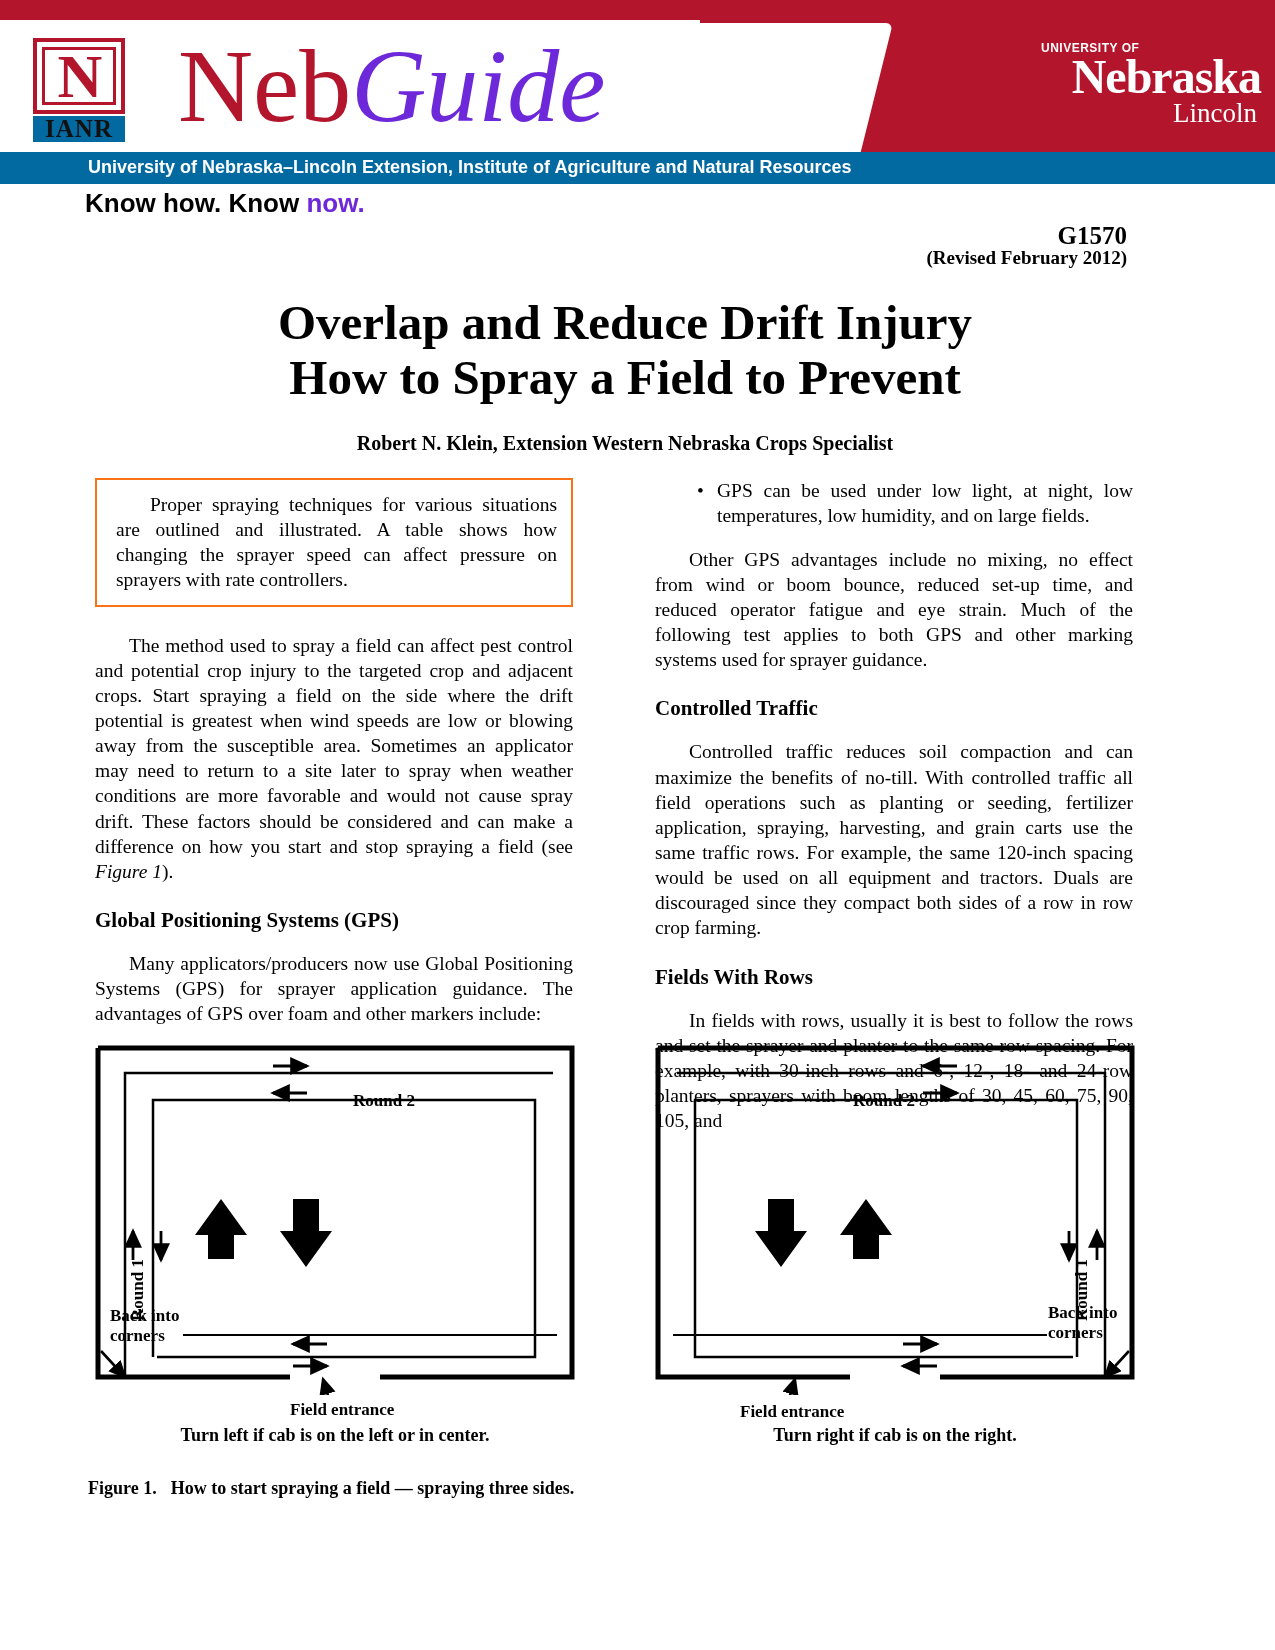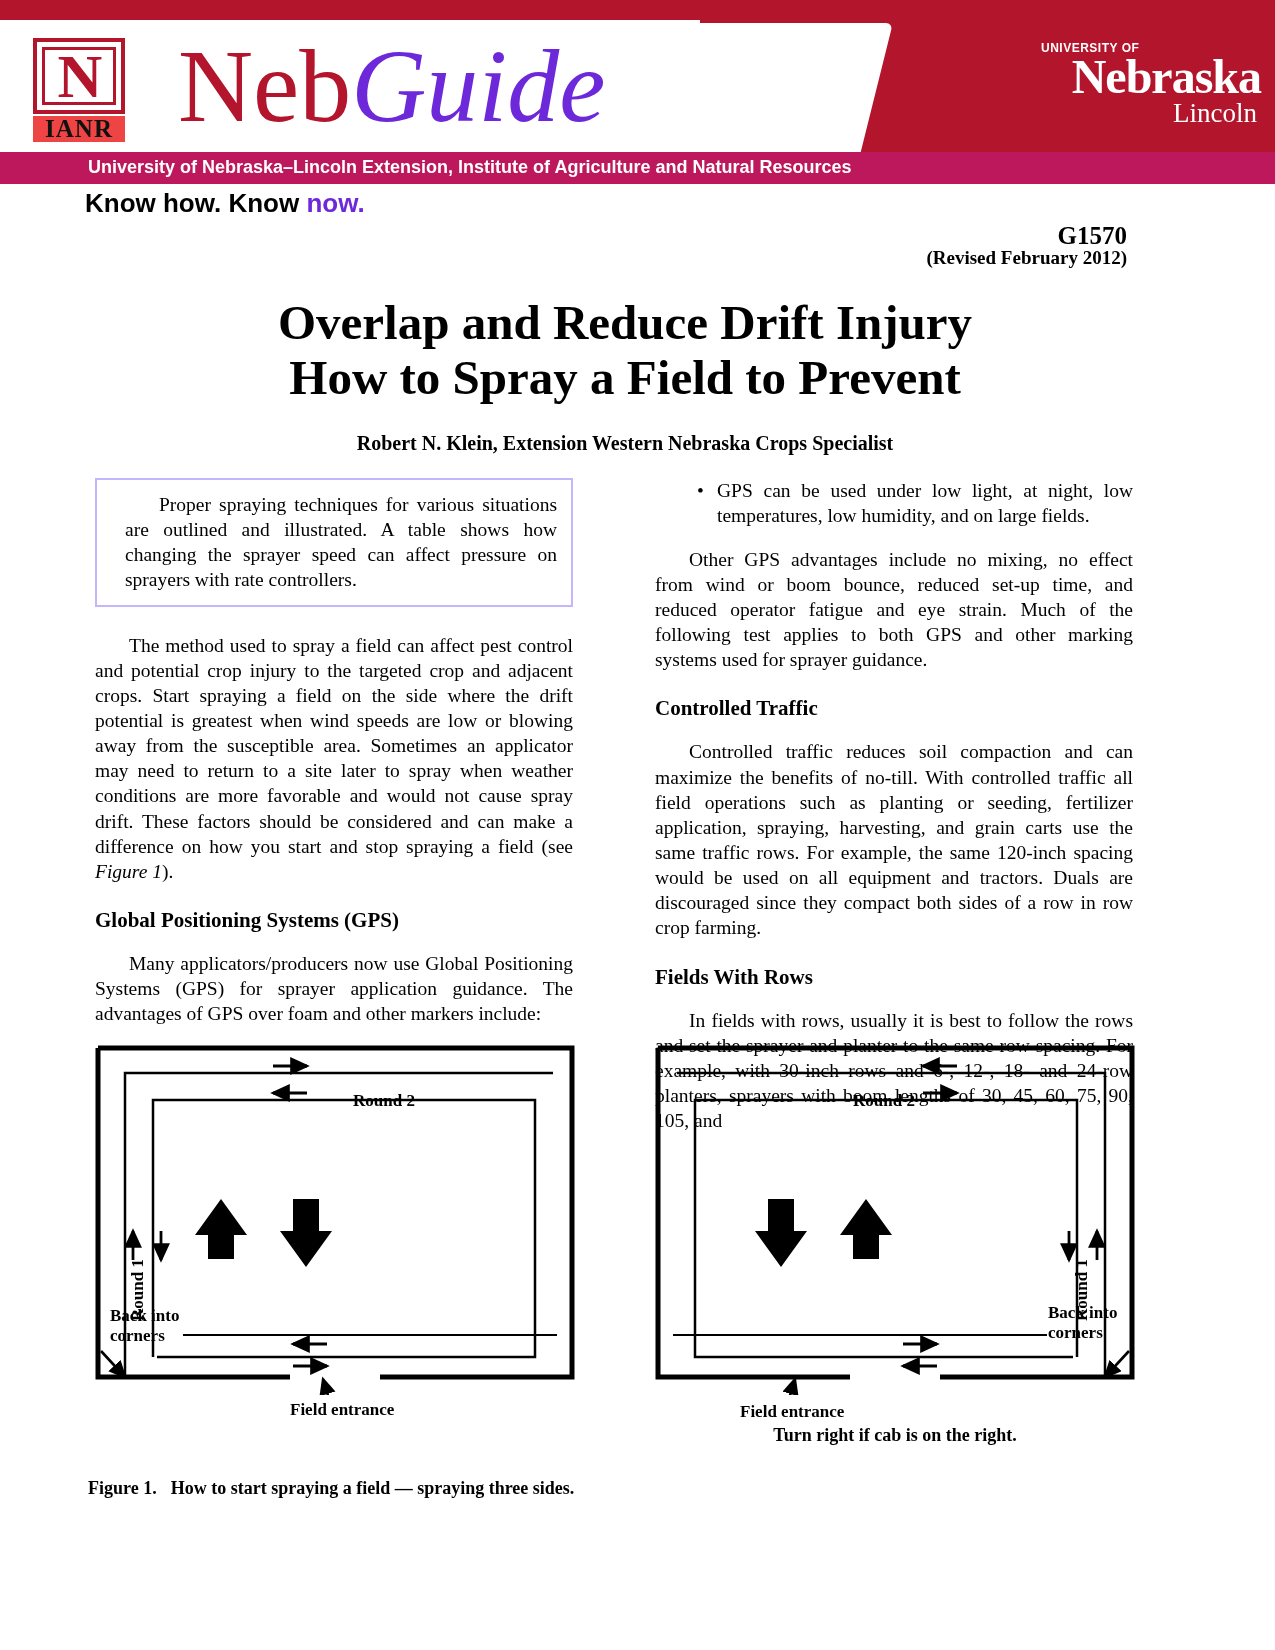--- a/index.html
+++ b/index.html
@@ -88,21 +88,21 @@
     letter-spacing: -2px;
   }
   .ianr-text {
     width: 92px;
     text-align: center;
     font-family: "Liberation Serif", serif;
     font-weight: bold;
     font-size: 25px;
     letter-spacing: 1px;
     color: #111111;
-    background: #ef4444;
+    background: #0369a1;
     margin-top: 2px;
     line-height: 1.05;
   }
   .nebguide-word {
     position: absolute;
     left: 178px; top: 34px;
     z-index: 7;
     font-family: "Liberation Serif", serif;
     font-size: 104px;
     line-height: 1;
@@ -139,21 +139,21 @@
     font-family: "Liberation Serif", serif;
     font-size: 27px;
     line-height: 1;
     padding-right: 4px;
   }
 
   .blackbar {
     position: relative;
     width: 1275px;
     height: 32px;
-    background: #be185d;
+    background: #0369a1;
     color: #ffffff;
   }
   .blackbar span {
     position: absolute;
     left: 88px; top: 5px;
     font-family: "Liberation Sans", sans-serif;
     font-weight: bold;
     font-size: 18px;
     letter-spacing: 0px;
   }
@@ -208,22 +208,22 @@
     position: absolute;
     left: 95px; top: 478px;
     width: 478px;
   }
   .col-right {
     position: absolute;
     left: 655px; top: 478px;
     width: 478px;
   }
   .abstract {
-    border: 2px solid #c4b5fd;
-    padding: 12px 14px 12px 28px;
+    border: 2px solid #f97316;
+    padding: 12px 14px 12px 19px;
     box-sizing: border-box;
     width: 478px;
     margin-bottom: 26px;
   }
   p.body {
     margin: 0 0 0 0;
     font-family: "Liberation Serif", serif;
     font-size: 19.5px;
     line-height: 1.29;
     text-align: justify;
@@ -475,19 +475,20 @@
       </svg>
     </div>
   </div>
 
   <div class="ext-label" style="left:110px; top:1306px; width:110px; text-align:left;">Back into corners</div>
   <div class="ext-label" style="left:290px; top:1400px; width:160px; text-align:left;">Field entrance</div>
 
   <div class="ext-label" style="left:1048px; top:1303px; width:120px; text-align:left;">Back into corners</div>
   <div class="ext-label" style="left:740px; top:1402px; width:160px; text-align:left;">Field entrance</div>
 
+  <div class="fig-caption-sub fig-caption-left">Turn left if cab is on the left or in center.</div>
   <div class="fig-caption-sub fig-caption-right">Turn right if cab is on the right.</div>
 
   <div class="fig-main-caption">
     <span class="lbl">Figure 1.</span><span>How to start spraying a field — spraying three sides.</span>
   </div>
 
 </div>
 
 </body></html>

